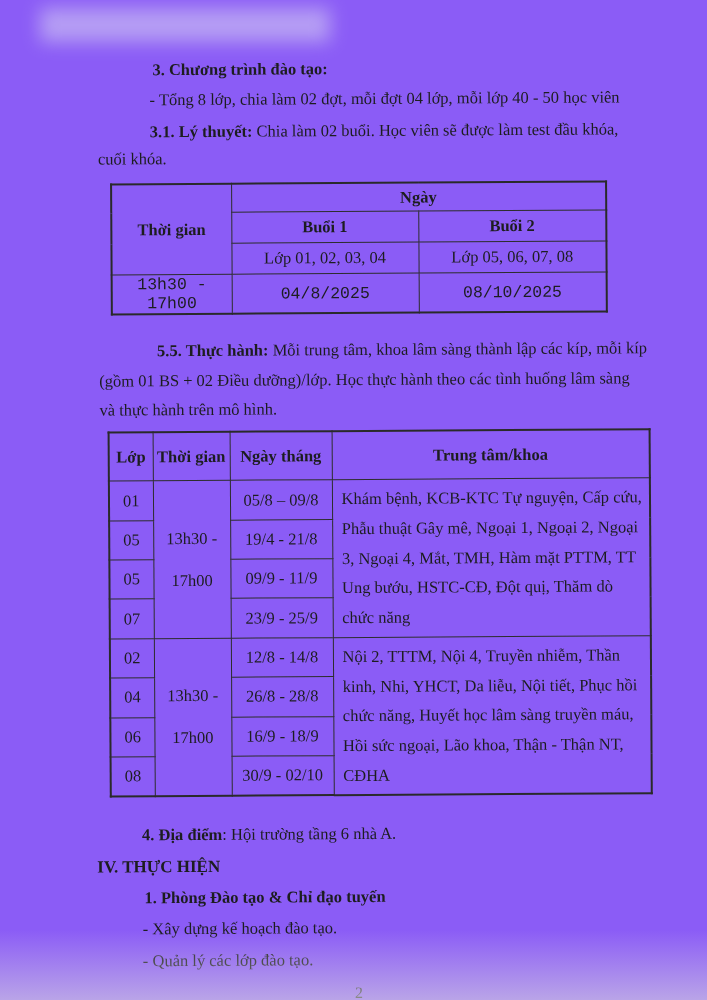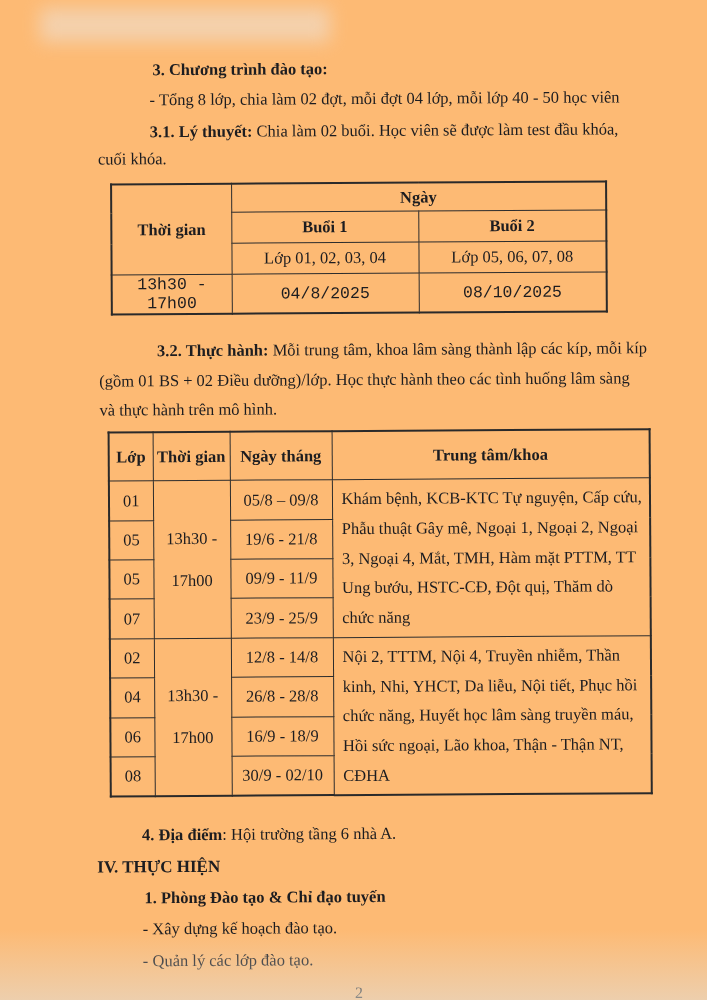--- a/index.html
+++ b/index.html
@@ -1,20 +1,20 @@
 <!DOCTYPE html>
 <html><head>
 <meta charset="utf-8">
 <style>
   html,body{margin:0;padding:0;background:#e9e9e7;}
   .page{
     position:relative;
     width:707px;height:1000px;
     margin:0 auto;
-    background:#fdba74;
+    background:#8b5cf6;
     overflow:hidden;
     font-family:"Liberation Serif","DejaVu Serif",serif;
     color:#1d1d20;
     font-size:16.5px;
   }
   .tilt{
     position:absolute;inset:0;
     transform:rotate(-0.35deg);
     transform-origin:50% 50%;
   }
@@ -103,21 +103,21 @@
           <td>Lớp 05, 06, 07, 08</td>
         </tr>
         <tr class="r-data">
           <td>13h30 - 17h00</td>
           <td>04/8/2025</td>
           <td>08/10/2025</td>
         </tr>
       </tbody>
         </table>
 
-      <p class="p-32"><span class="b">3.2. Thực hành:</span><span> Mỗi trung tâm, khoa lâm sàng thành lập các kíp, mỗi kíp (gồm 01 BS + 02 Điều dưỡng)/lớp. Học thực hành theo các tình huống lâm sàng và thực hành trên mô hình.</span></p>
+      <p class="p-32"><span class="b">5.5. Thực hành:</span><span> Mỗi trung tâm, khoa lâm sàng thành lập các kíp, mỗi kíp (gồm 01 BS + 02 Điều dưỡng)/lớp. Học thực hành theo các tình huống lâm sàng và thực hành trên mô hình.</span></p>
 
       <table class="t2">
         <colgroup>
             <col class="cl">
             <col class="ct">
             <col class="cd">
             <col class="ck">
           </colgroup>
         <thead>
           <tr>
@@ -133,21 +133,21 @@
             <td rowspan="4" class="time-cell">
               <div>13h30 -</div>
               <div class="time-gap"></div>
               <div>17h00</div>
             </td>
             <td>05/8 – 09/8</td>
             <td rowspan="4" class="dept">Khám bệnh, KCB-KTC Tự nguyện, Cấp cứu, Phẫu thuật Gây mê, Ngoại 1, Ngoại 2, Ngoại 3, Ngoại 4, Mắt, TMH, Hàm mặt PTTM, TT Ung bướu, HSTC-CĐ, Đột quị, Thăm dò chức năng</td>
           </tr>
           <tr>
             <td>05</td>
-            <td>19/6 - 21/8</td>
+            <td>19/4 - 21/8</td>
           </tr>
           <tr>
             <td>05</td>
             <td>09/9 - 11/9</td>
           </tr>
           <tr>
             <td>07</td>
             <td>23/9 - 25/9</td>
           </tr>
 

